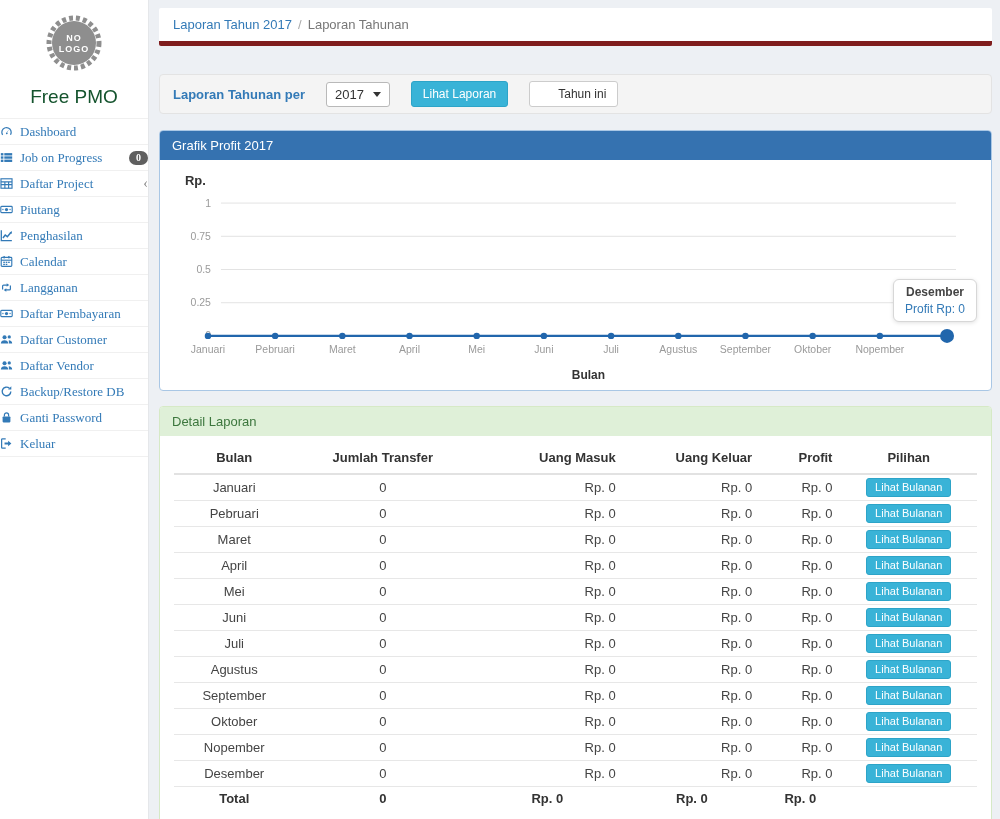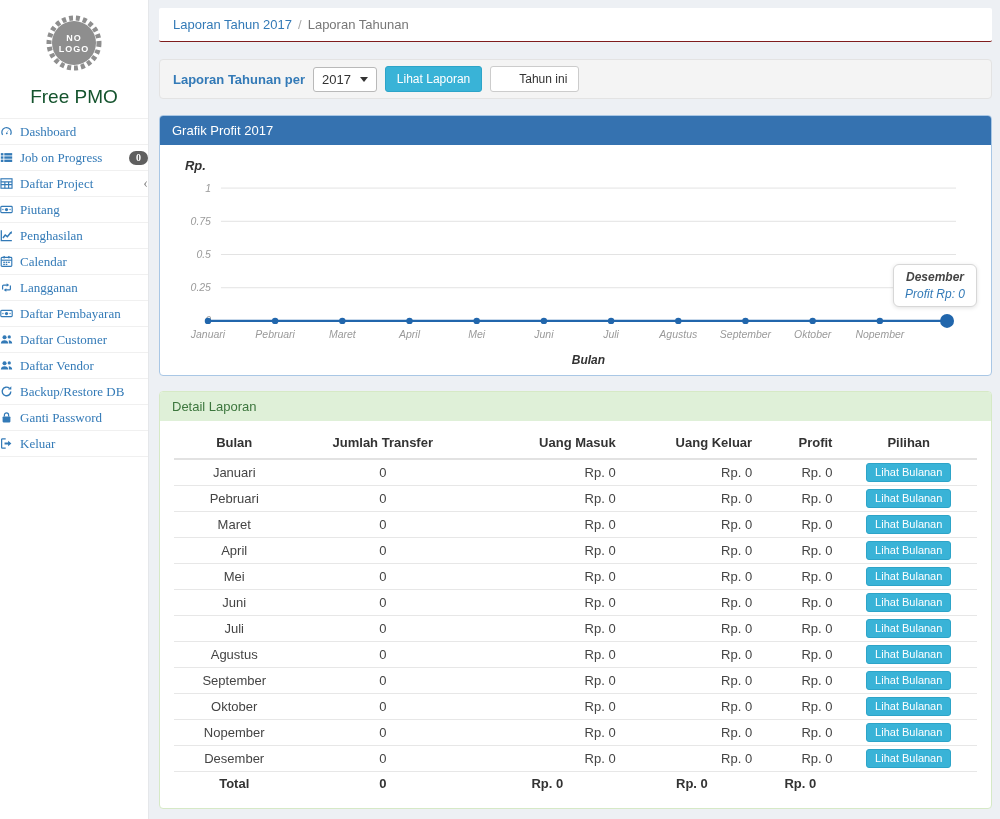--- a/index.html
+++ b/index.html
@@ -23,47 +23,47 @@
   .mi-icon { width:15px; height:14px; margin-right:5px; display:inline-flex; align-items:center; flex:none; color:#337ab7; }
   .mi-icon svg { width:13px; height:13px; }
   .mi-label { white-space:nowrap; }
   .badge { margin-left:auto; background:#5f5f5f; color:#fff; font-size:10px; font-weight:bold;
            padding:2px 7px; border-radius:9px; line-height:10px; }
   .chev { margin-left:auto; color:#888; font-size:14px; line-height:10px; }
 
   
   .main { flex:1; min-width:0; padding:8px 8px 0 10px; }
   .breadcrumb-bar { background:#fff; padding:9px 14px; border-radius:2px;
-                    border-bottom:1px solid #7f1d1d; margin-bottom:17px; }
+                    border-bottom:5px solid #7f1d1d; margin-bottom:28px; }
   .bc-link { color:#337ab7; text-decoration:none; cursor:pointer; }
   .bc-sep { color:#aaa; margin:0 6px; }
   .bc-current { color:#777; }
 
   .well { background:#f4f4f4; border:1px solid #e3e3e3; border-radius:4px;
-          padding:6px 13px; display:flex; align-items:center; gap:8px; margin-bottom:16px; }
+          padding:6px 13px; display:flex; align-items:center; gap:21px; margin-bottom:16px; }
   .well-label { color:#337ab7; font-weight:bold; }
   .fake-select { background:#fff; border:1px solid #b9b9b9; border-radius:3px; padding:4px 8px;
                  display:inline-flex; align-items:center; justify-content:space-between;
                  min-width:62px; color:#333; cursor:pointer; }
   .caret { width:0; height:0; border-left:4px solid transparent; border-right:4px solid transparent;
            border-top:5px solid #333; margin-left:9px; }
   .btn { border-radius:3px; padding:5px 11px; font-size:12px; border:1px solid transparent;
          cursor:pointer; font-family:inherit; line-height:14px; }
   .btn-info { background:#39b3d7; border-color:#2da4c8; color:#fff; }
   .btn-default { background:#fff; border-color:#ccc; color:#333;padding-left:28px; }
   .btn-xs { font-size:11px; padding:2px 8px; line-height:13px; }
 
   .panel { border-radius:4px; margin-bottom:15px; background:#fff; }
   .panel-heading { padding:7px 12px; border-radius:3px 3px 0 0; font-size:13px; }
   .panel-primary { border:1px solid #a9c7e5; }
   .panel-primary .panel-heading { background:#3572b0; color:#fff; }
   .panel-success { border:1px solid #d6e9c6; }
   .panel-success .panel-heading { background:#dff0d8; color:#3c763d; }
 
-  .chart-body { position:relative; padding:8px 15px 4px;font-style:italic; }
+  .chart-body { position:relative; padding:8px 15px 4px; }
   .chart-body svg { display:block; width:100%; }
   .chart-tooltip { position:absolute; top:119px; right:14px; background:#fff; border:1px solid #d7d7d7;
                    border-radius:6px; padding:5px 11px; text-align:center;
                    box-shadow:0 1px 4px rgba(0,0,0,.12); }
   .tt-title { font-weight:bold; color:#444; font-size:12px; }
   .tt-text  { color:#337ab7; font-size:12px; margin-top:3px; }
 
   .table-wrap { padding:6px 14px 12px; }
   table { width:100%; border-collapse:collapse; font-size:13px; }
   th { font-weight:bold; color:#333; padding:8px 8px; border-bottom:2px solid #e2e2e2; }

